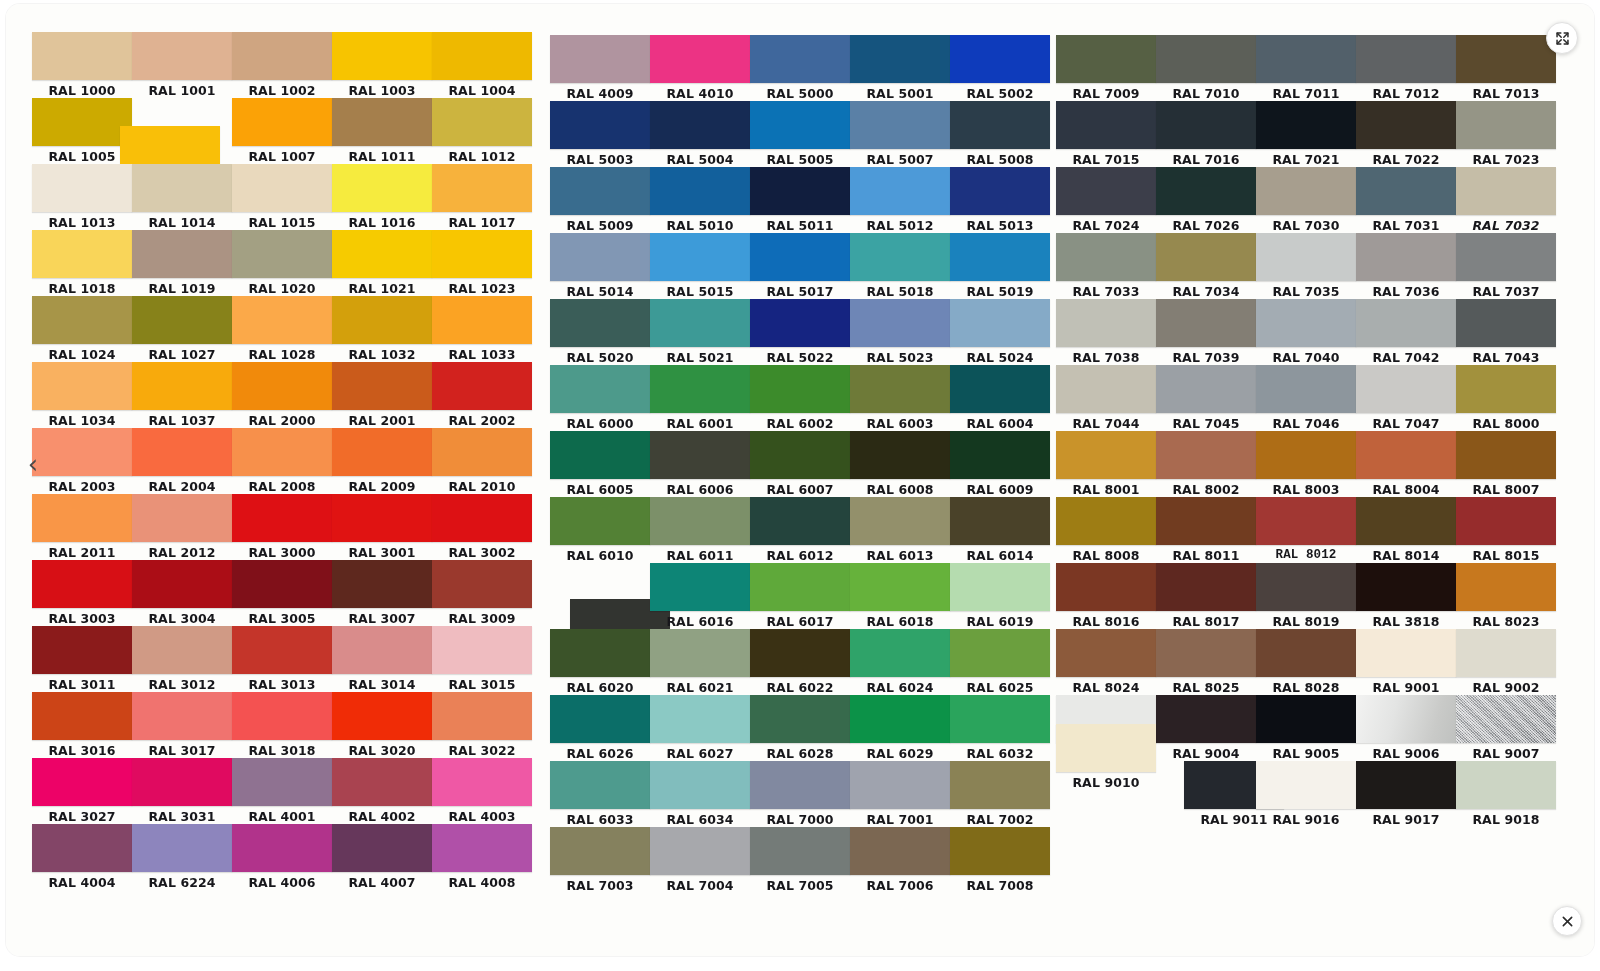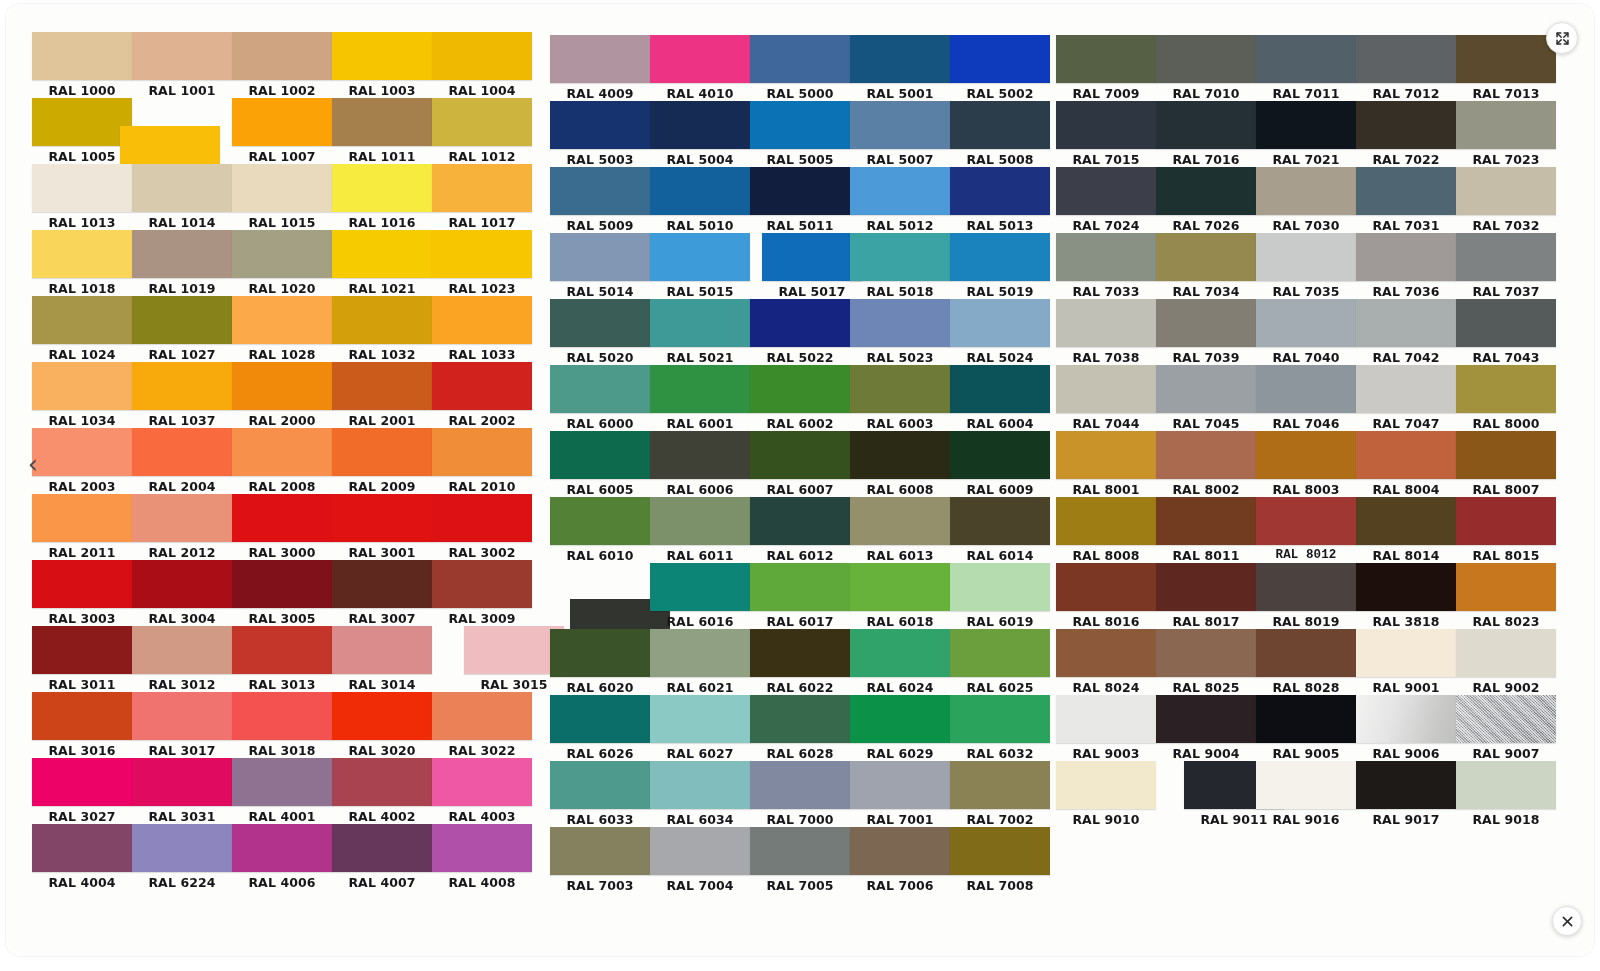--- a/index.html
+++ b/index.html
@@ -318,21 +318,21 @@
           <span class="swatch-label">RAL 3012</span>
         </div>
         <div class="swatch-cell" style="left: 226px; top: 622px;">
           <span class="swatch-chip" style="background: rgb(196, 53, 42);"></span>
           <span class="swatch-label">RAL 3013</span>
         </div>
         <div class="swatch-cell" style="left: 326px; top: 622px;">
           <span class="swatch-chip" style="background: rgb(217, 140, 139);"></span>
           <span class="swatch-label">RAL 3014</span>
         </div>
-        <div class="swatch-cell" style="left: 426px; top: 622px; padding-left: 32px;">
+        <div class="swatch-cell" style="left: 426px; top: 622px;">
           <span class="swatch-chip" style="background: rgb(239, 188, 192);"></span>
           <span class="swatch-label">RAL 3015</span>
         </div>
         <div class="swatch-cell" style="left: 26px; top: 688px;">
           <span class="swatch-chip" style="background: rgb(204, 68, 23);"></span>
           <span class="swatch-label">RAL 3016</span>
         </div>
         <div class="swatch-cell" style="left: 126px; top: 688px;">
           <span class="swatch-chip" style="background: rgb(240, 115, 111);"></span>
           <span class="swatch-label">RAL 3017</span>
@@ -452,21 +452,21 @@
           <span class="swatch-label">RAL 5013</span>
         </div>
         <div class="swatch-cell" style="left: 544px; top: 229px;">
           <span class="swatch-chip" style="background: rgb(129, 151, 180);"></span>
           <span class="swatch-label">RAL 5014</span>
         </div>
         <div class="swatch-cell" style="left: 644px; top: 229px;">
           <span class="swatch-chip" style="background: rgb(61, 155, 217);"></span>
           <span class="swatch-label">RAL 5015</span>
         </div>
-        <div class="swatch-cell" style="left: 744px; top: 229px; padding-left: 12px;">
+        <div class="swatch-cell" style="left: 744px; top: 229px;">
           <span class="swatch-chip" style="background: rgb(14, 108, 184);"></span>
           <span class="swatch-label">RAL 5017</span>
         </div>
         <div class="swatch-cell" style="left: 844px; top: 229px;">
           <span class="swatch-chip" style="background: rgb(59, 163, 163);"></span>
           <span class="swatch-label">RAL 5018</span>
         </div>
         <div class="swatch-cell" style="left: 944px; top: 229px;">
           <span class="swatch-chip" style="background: rgb(26, 130, 189);"></span>
           <span class="swatch-label">RAL 5019</span>
@@ -702,21 +702,21 @@
           <span class="swatch-label">RAL 7026</span>
         </div>
         <div class="swatch-cell" style="left: 1250px; top: 163px;">
           <span class="swatch-chip" style="background: rgb(167, 158, 142);"></span>
           <span class="swatch-label">RAL 7030</span>
         </div>
         <div class="swatch-cell" style="left: 1350px; top: 163px;">
           <span class="swatch-chip" style="background: rgb(79, 102, 114);"></span>
           <span class="swatch-label">RAL 7031</span>
         </div>
-        <div class="swatch-cell" style="left: 1450px; top: 163px;">
+        <div class="swatch-cell" style="left: 1450px; top: 163px; font-style: italic;">
           <span class="swatch-chip" style="background: rgb(197, 189, 167);"></span>
           <span class="swatch-label">RAL 7032</span>
         </div>
         <div class="swatch-cell" style="left: 1050px; top: 229px;">
           <span class="swatch-chip" style="background: rgb(137, 145, 132);"></span>
           <span class="swatch-label">RAL 7033</span>
         </div>
         <div class="swatch-cell" style="left: 1150px; top: 229px;">
           <span class="swatch-chip" style="background: rgb(150, 137, 79);"></span>
           <span class="swatch-label">RAL 7034</span>
@@ -866,21 +866,21 @@
           <span class="swatch-label">RAL 9005</span>
         </div>
         <div class="swatch-cell" style="left: 1350px; top: 691px;">
           <span class="swatch-chip" style="background: linear-gradient(105deg, rgb(243, 243, 242) 0%, rgb(227, 228, 227) 38%, rgb(201, 202, 200) 78%, rgb(191, 193, 191) 100%);"></span>
           <span class="swatch-label">RAL 9006</span>
         </div>
         <div class="swatch-cell" style="left: 1450px; top: 691px;">
           <span class="swatch-chip" style="background: repeating-linear-gradient(45deg, rgba(255, 255, 255, 0.55) 0px, rgba(255, 255, 255, 0.55) 1px, rgba(0, 0, 0, 0.1) 1px, rgba(0, 0, 0, 0.1) 2px), repeating-linear-gradient(-38deg, rgba(255, 255, 255, 0.35) 0px, rgba(255, 255, 255, 0.35) 1px, rgba(0, 0, 0, 0.07) 1px, rgba(0, 0, 0, 0.07) 2px), linear-gradient(120deg, rgb(185, 188, 191) 0%, rgb(166, 169, 173) 50%, rgb(147, 151, 155) 100%);"></span>
           <span class="swatch-label">RAL 9007</span>
         </div>
-        <div class="swatch-cell" style="left: 1050px; top: 757px;">
+        <div class="swatch-cell" style="left: 1050px; top: 720px;">
           <span class="swatch-chip" style="background: rgb(242, 232, 204);"></span>
           <span class="swatch-label">RAL 9010</span>
         </div>
         <div class="swatch-cell" style="left: 1150px; top: 757px; margin-left: 28px;">
           <span class="swatch-chip" style="background: rgb(36, 40, 46);"></span>
           <span class="swatch-label">RAL 9011</span>
         </div>
         <div class="swatch-cell" style="left: 1250px; top: 757px;">
           <span class="swatch-chip" style="background: rgb(245, 242, 235);"></span>
           <span class="swatch-label">RAL 9016</span>

